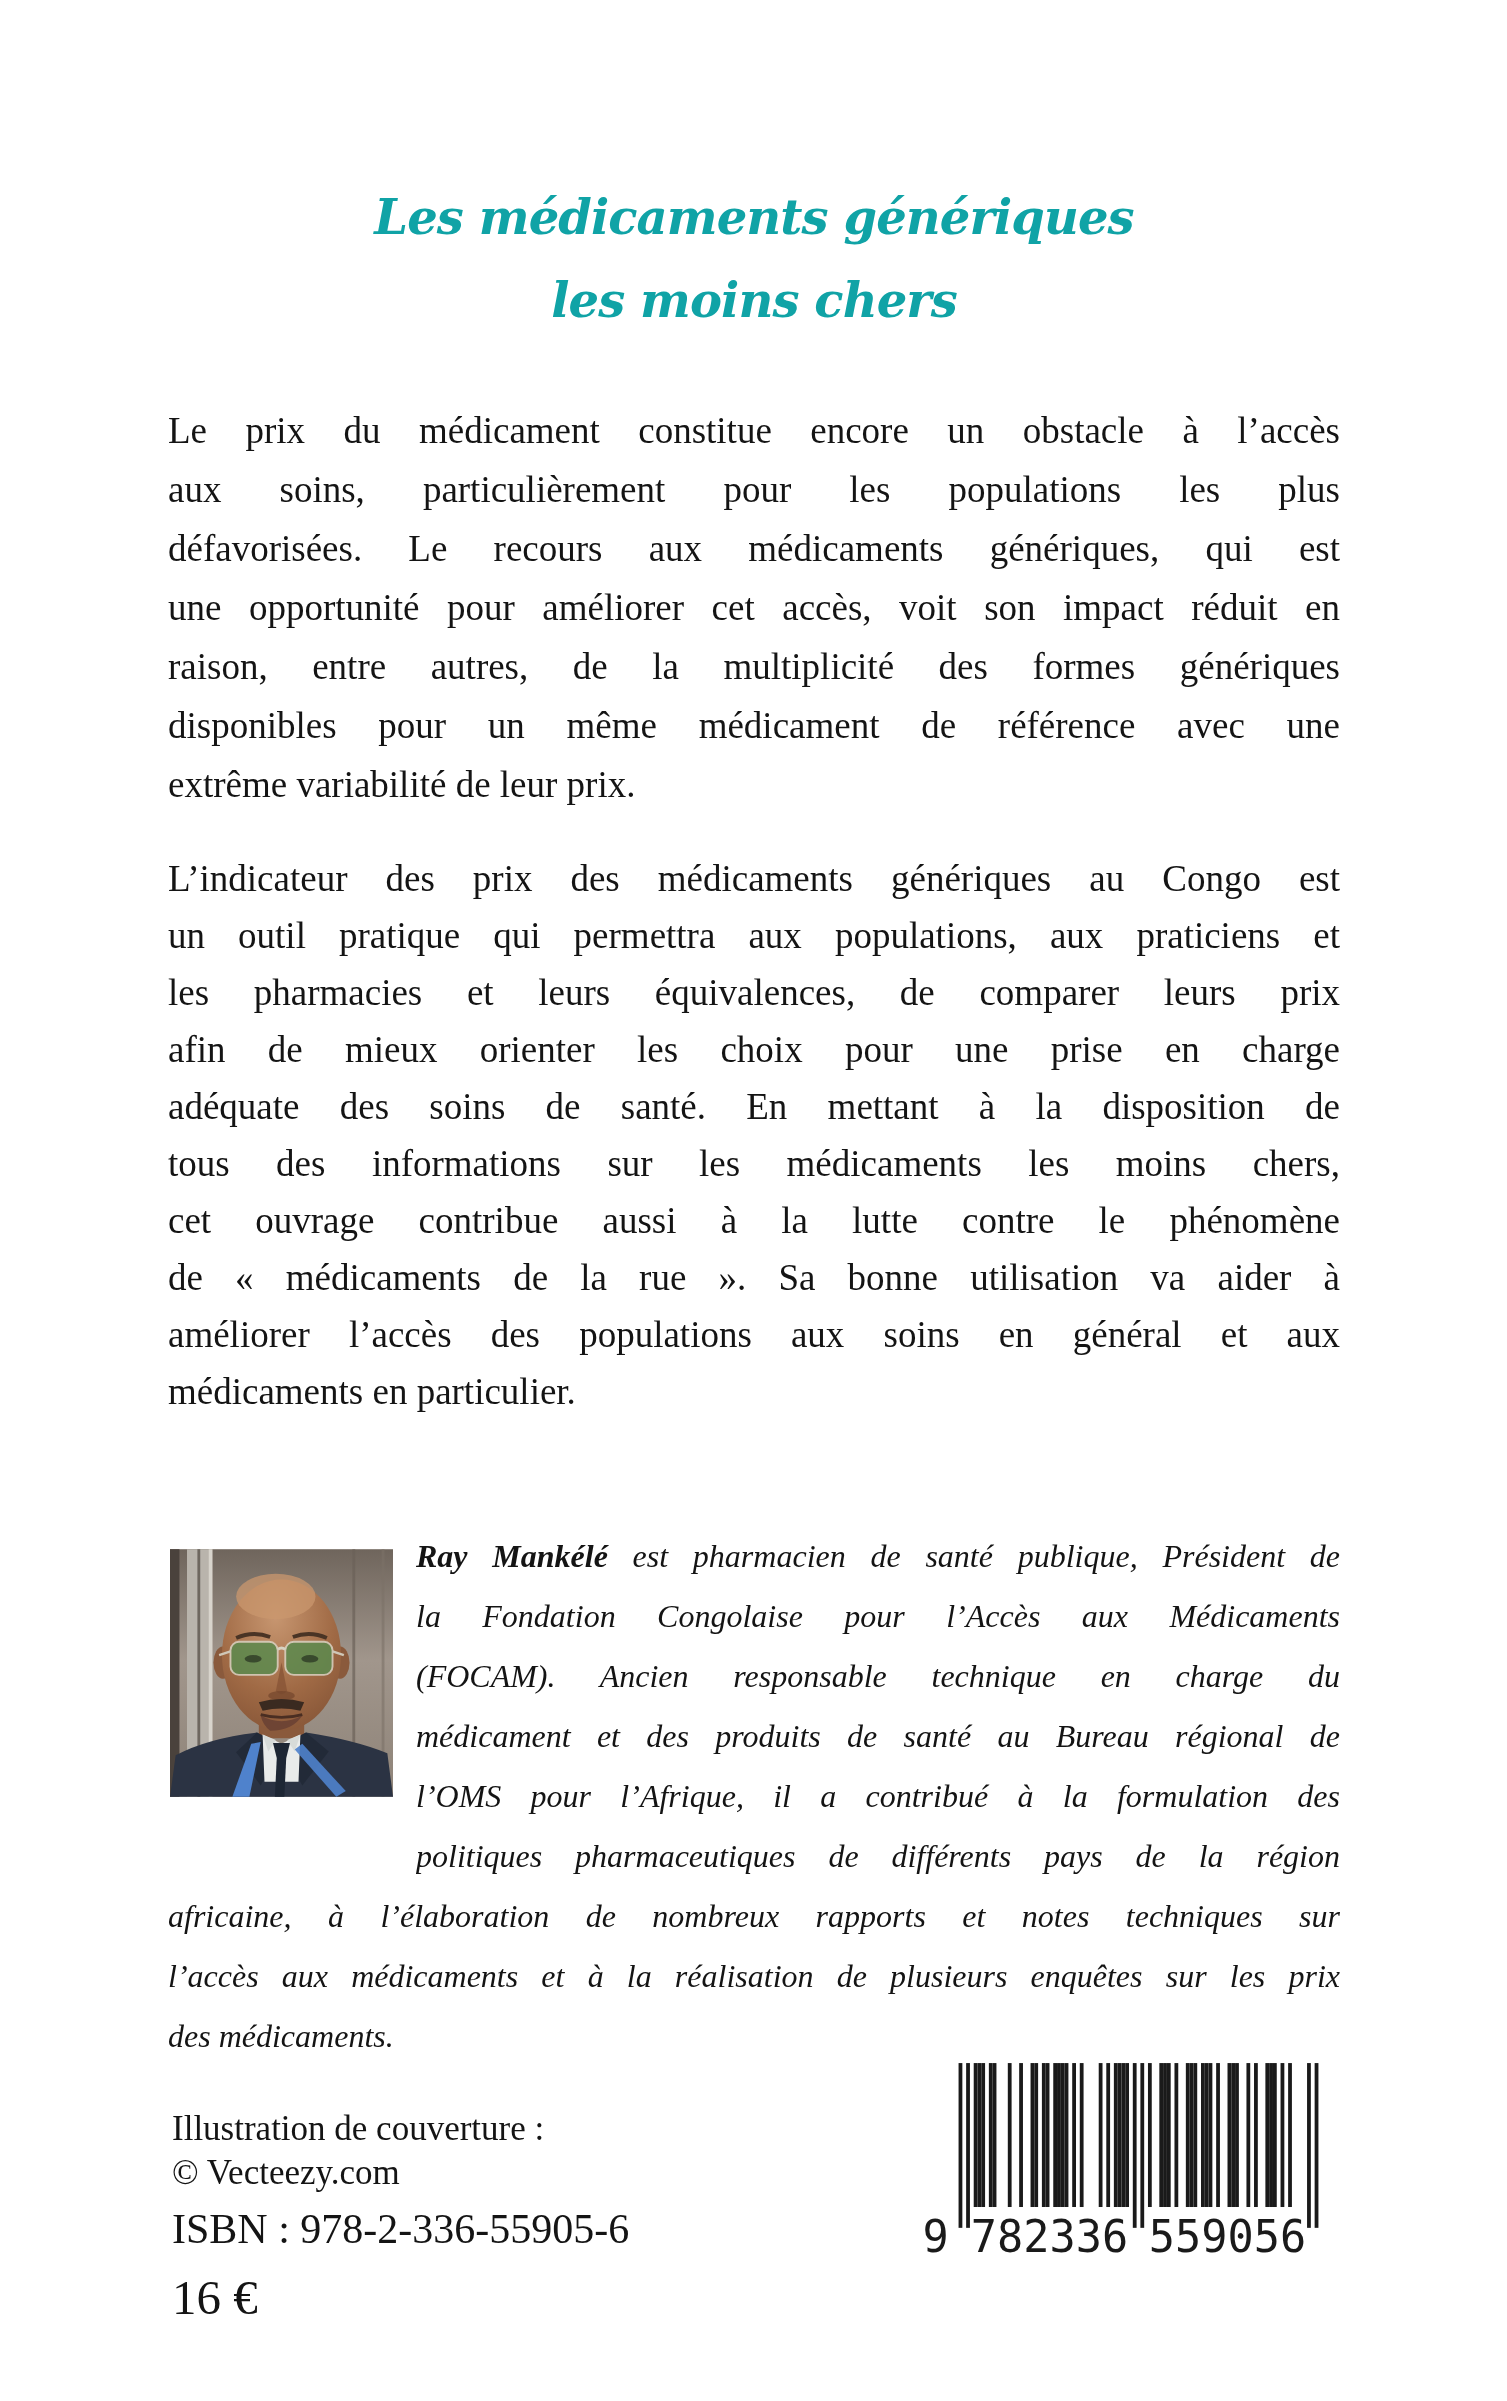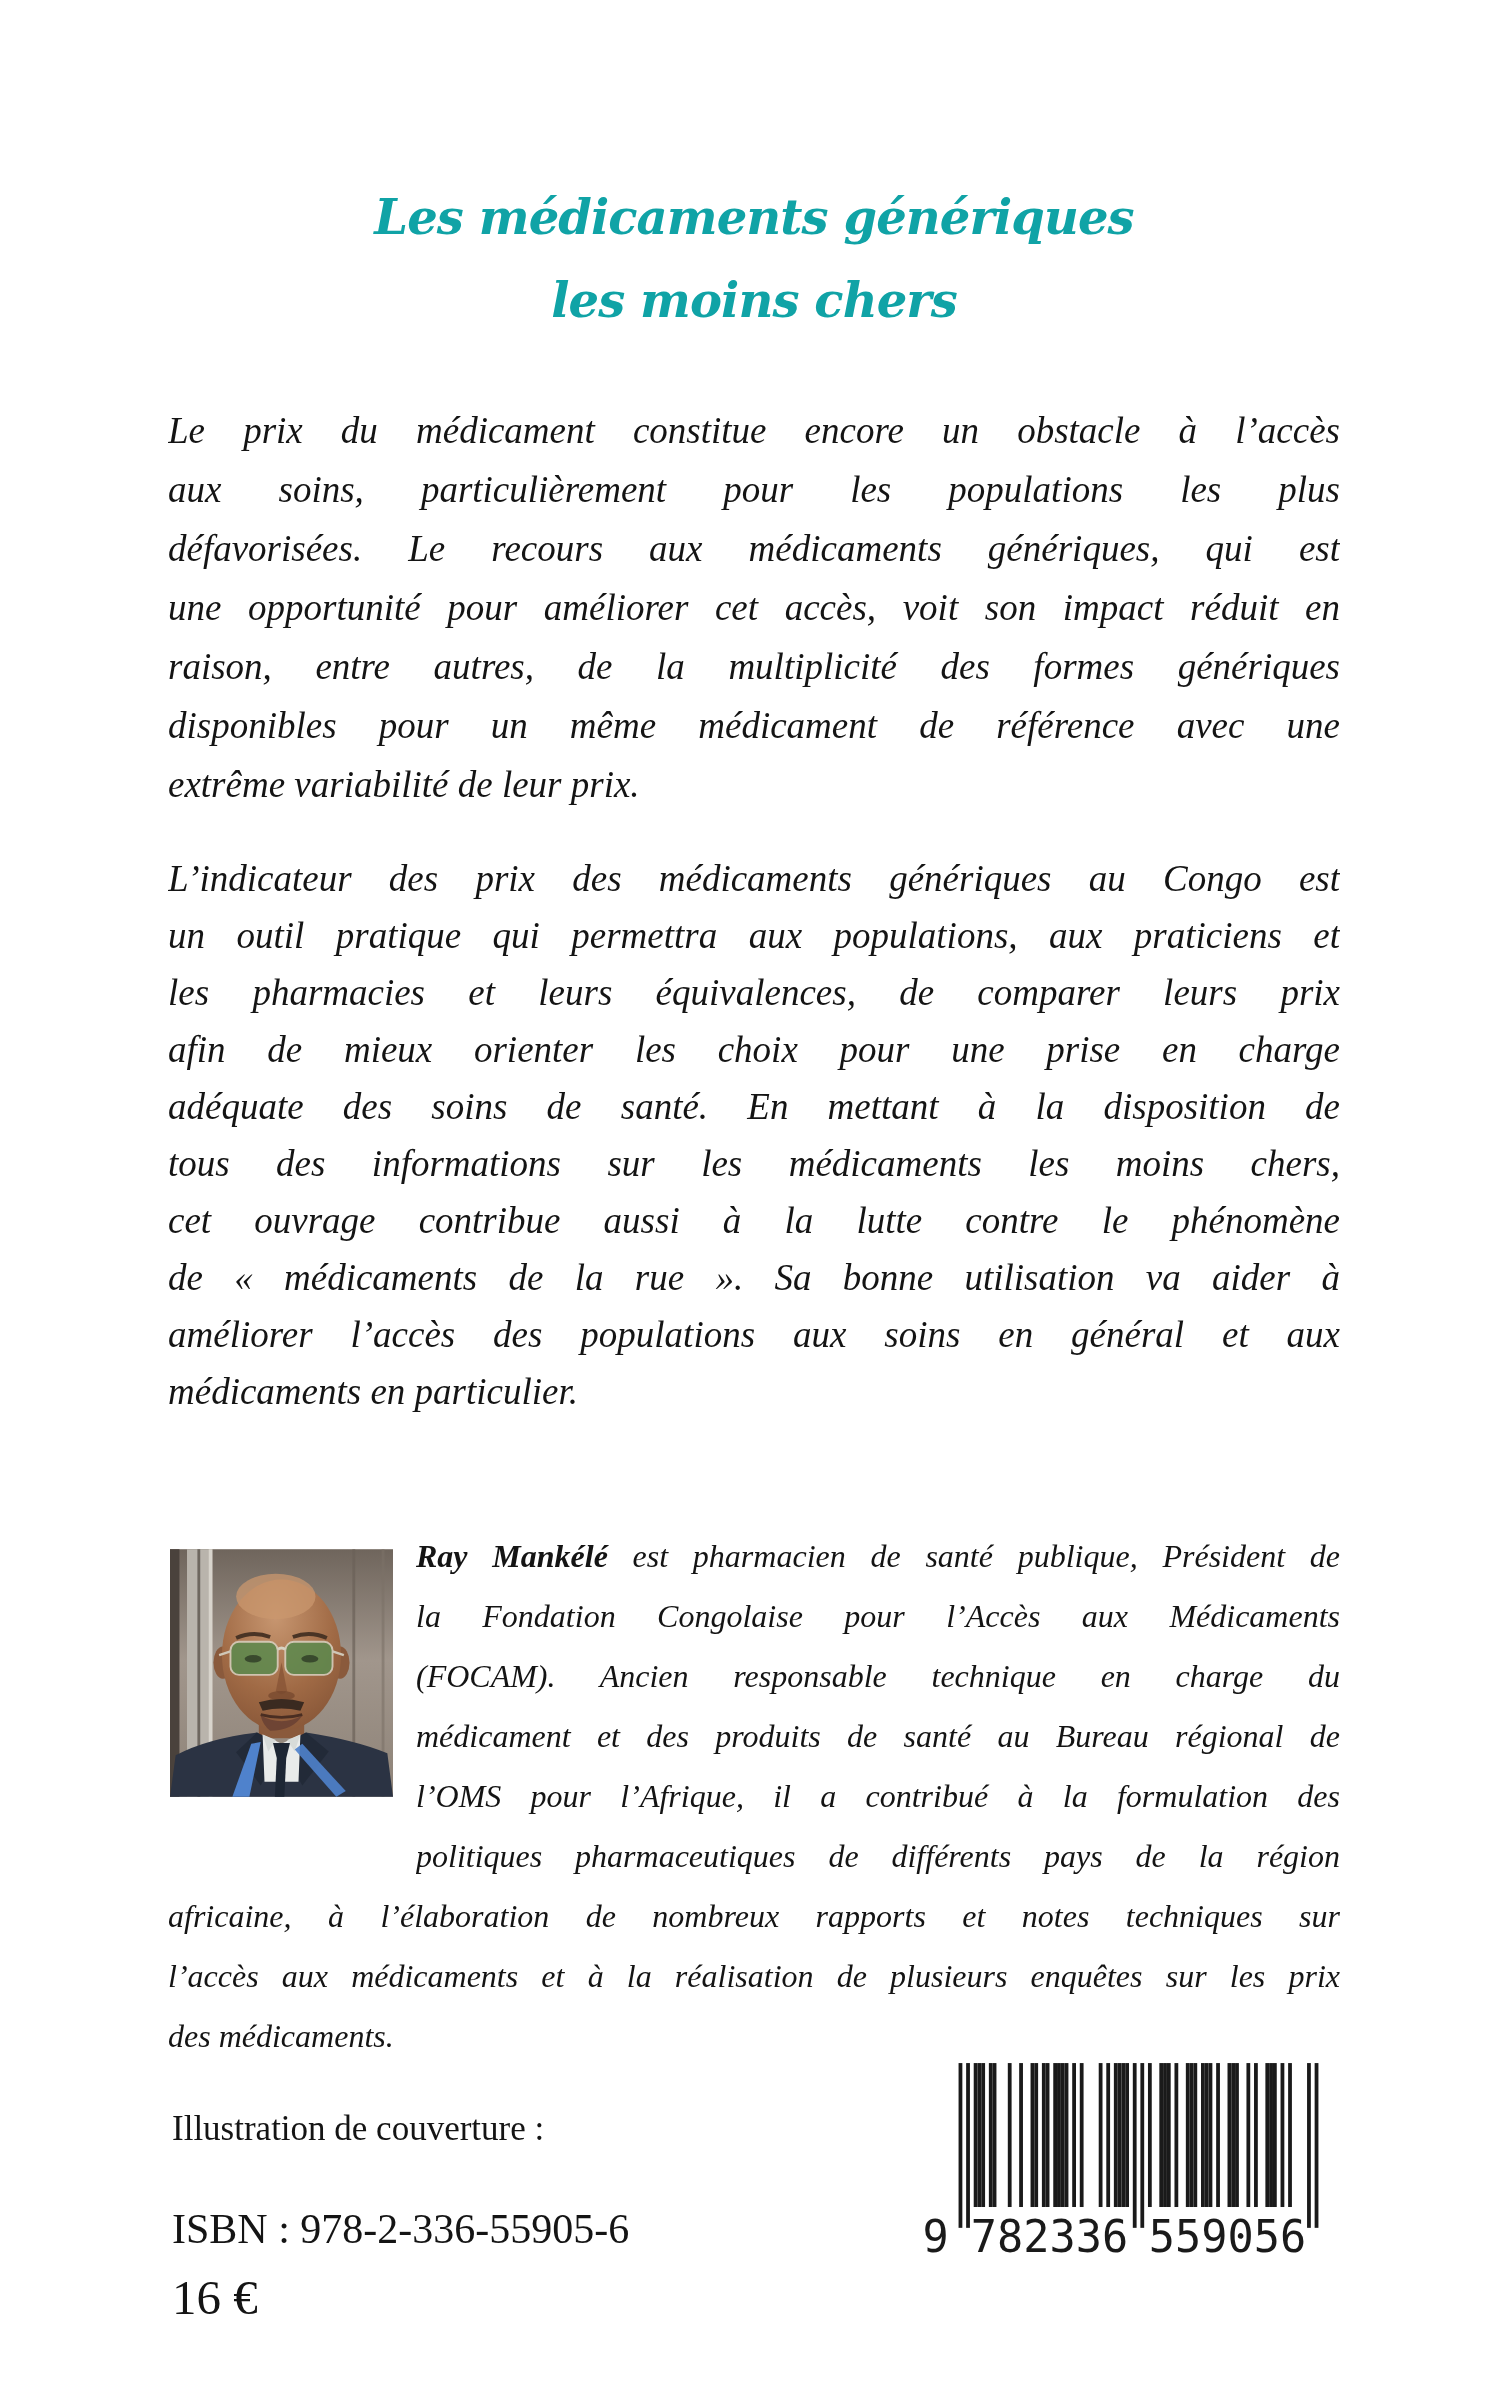--- a/index.html
+++ b/index.html
@@ -15,21 +15,21 @@
   
   .title{
     position:absolute;left:0;top:176px;width:100%;
     text-align:center;
     font-family:"DejaVu Serif", serif;
     font-style:italic;font-weight:bold;
     font-size:48px;line-height:83px;
     letter-spacing:-0.9px;
   }
   
-  .textcol{position:absolute;left:168px;width:1172px;font-style:italic;}
+  .textcol{position:absolute;left:168px;width:1172px;}
   .para1{top:401px;font-size:37px;line-height:59px;}
   .para2{top:850px;font-size:37px;line-height:57px;}
   .jline{text-align:justify;text-align-last:justify;overflow:hidden;white-space:nowrap0;}
   .lline{text-align:left;}
   .para1 div,.para2 div{height:auto;}
   
   .bio{
     position:absolute;left:168px;top:1526px;width:1172px;
     font-style:italic;font-size:32px;line-height:60px;
   }
@@ -155,20 +155,21 @@
       </div>
     <div>
         <div class="jline">africaine, à l’élaboration de nombreux rapports et notes techniques sur</div>
         <div class="jline">l’accès aux médicaments et à la réalisation de plusieurs enquêtes sur les prix</div>
         <div class="lline">des médicaments.</div>
       </div>
   </div>
 
   <div class="illustration">
     <div>Illustration de couverture :</div>
+    <div>© Vecteezy.com</div>
   </div>
 
   <div class="isbn">ISBN : 978-2-336-55905-6</div>
   <div class="price">16 €</div>
 
   <div class="barcode" id="barcode-box">
       <svg width="411" height="199" viewBox="0 0 434 210">
         <rect x="46" y="0" width="4" height="174" fill="#1a1a1a"></rect>
         <rect x="54" y="0" width="4" height="174" fill="#1a1a1a"></rect>
         <rect x="62" y="0" width="4" height="152" fill="#1a1a1a"></rect>

